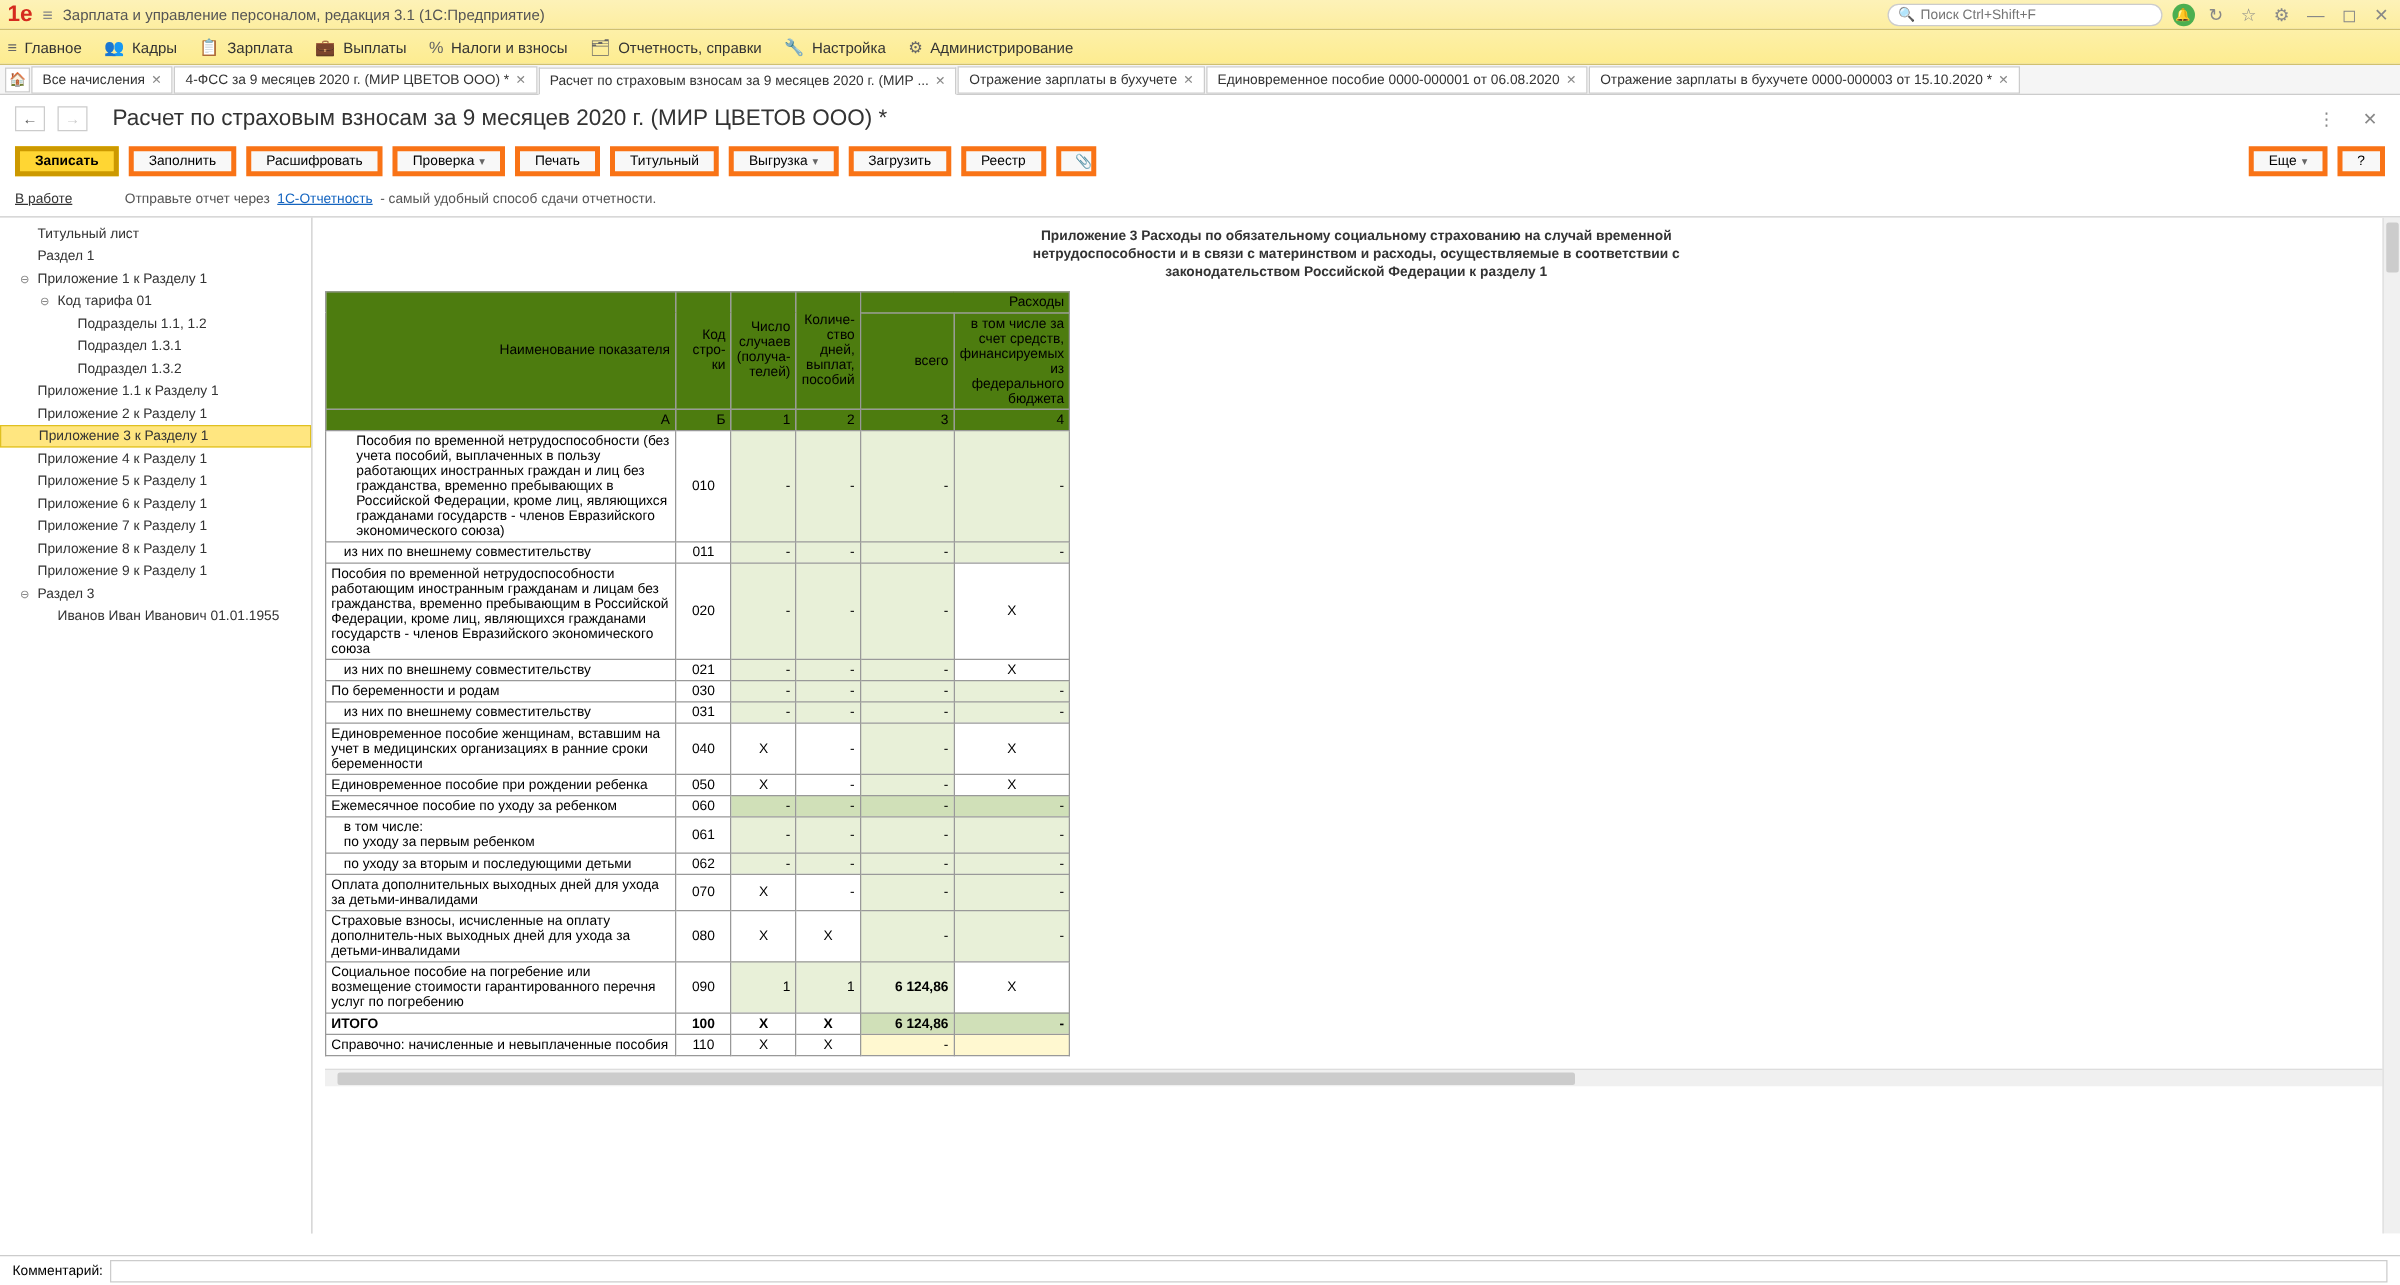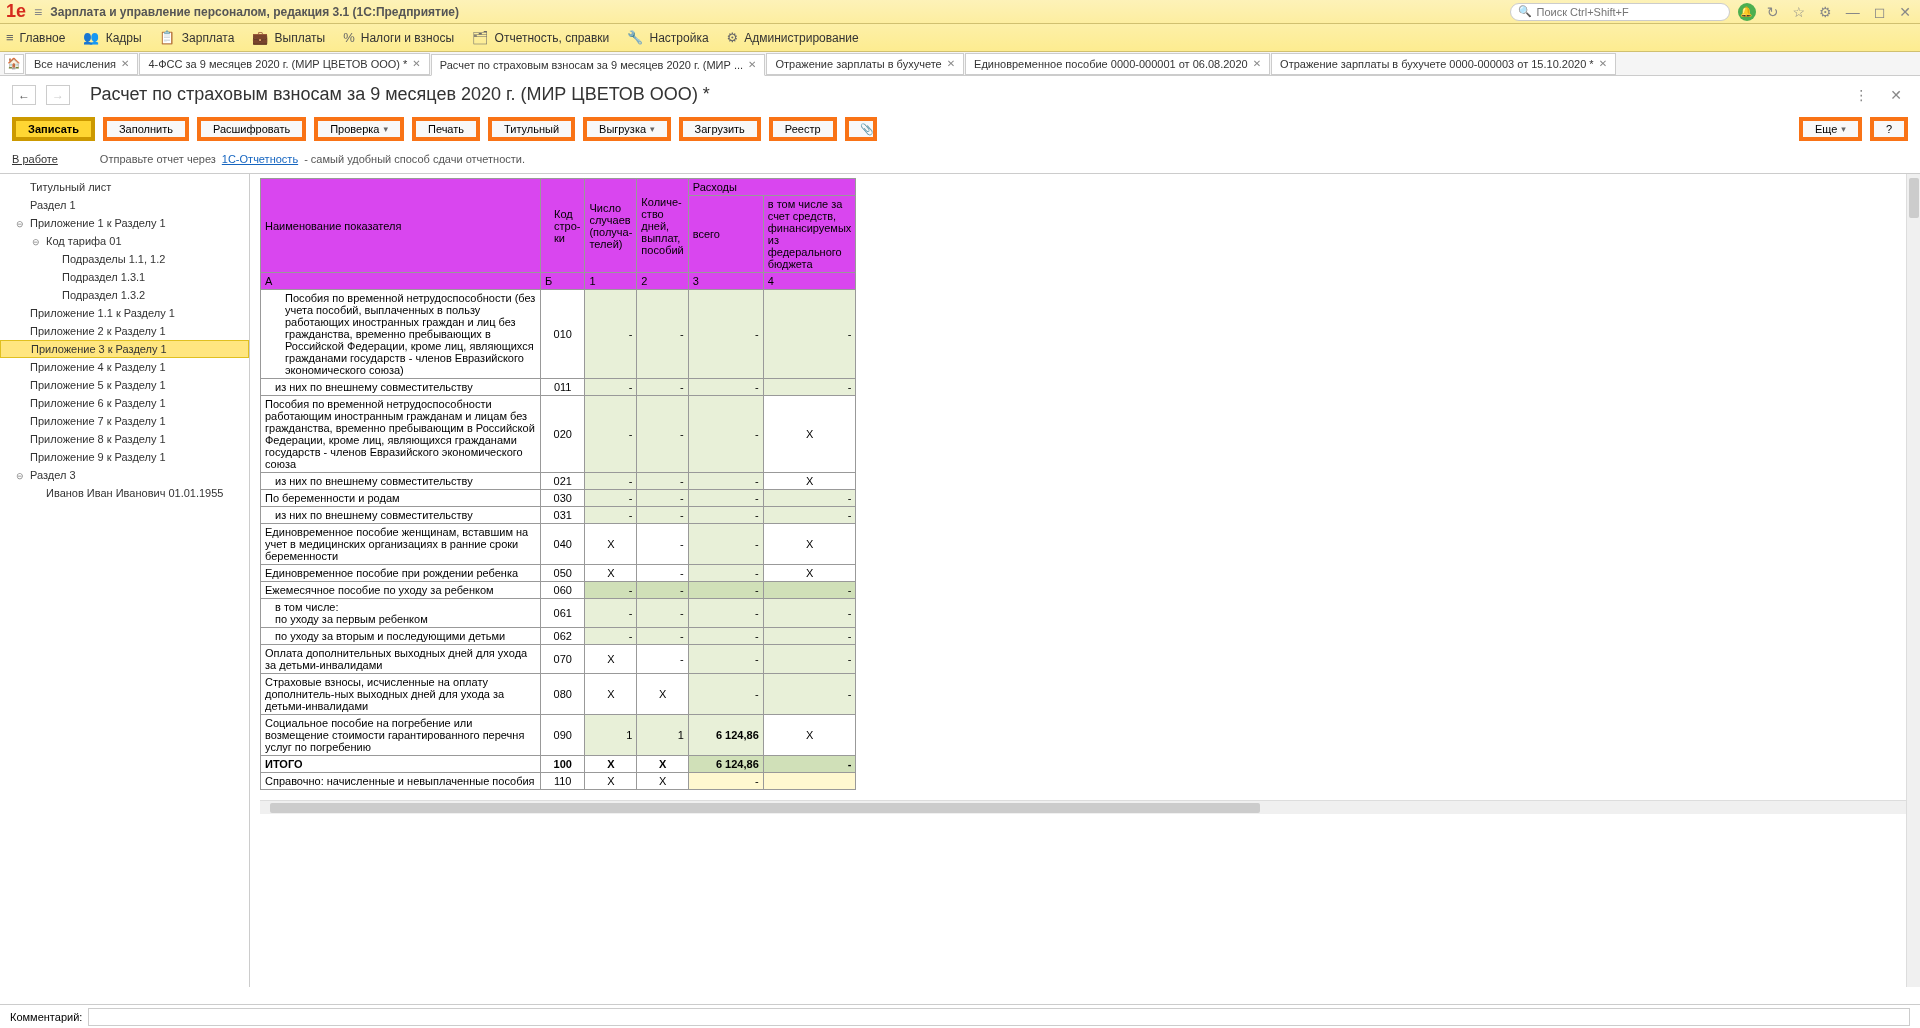--- a/index.html
+++ b/index.html
@@ -2,21 +2,21 @@
 <html><head>
 <meta charset="utf-8">
 <style>
 * { box-sizing: border-box; margin: 0; padding: 0; font-family: Arial, sans-serif; }
 body { font-size: 11px; background: #fff; overflow: hidden; }
 
 
 .titlebar { display:flex; align-items:center; height:24px; background:linear-gradient(#fdf2b8,#fdeea0); border-bottom:1px solid #d0c070; padding:0 6px; gap:8px; }
 .titlebar .logo { font-weight:bold; color:#d52b1e; font-size:18px; }
 .titlebar .hamburger { color:#888; font-size:14px; cursor:pointer; }
-.titlebar .title { color:#555; font-size:12px; flex:1;font-weight:bold; }
+.titlebar .title { color:#555; font-size:12px; flex:1; }
 .titlebar .search { display:flex; align-items:center; background:#fff; border:1px solid #ccc; border-radius:12px; padding:1px 8px; width:220px; height:18px; }
 .titlebar .search input { border:none; outline:none; font-size:11px; width:100%; color:#999; }
 .titlebar .ticon { color:#888; font-size:14px; cursor:pointer; padding:0 3px; }
 .titlebar .bell { width:18px; height:18px; border-radius:50%; background:#4caf50; color:#fff; display:flex; align-items:center; justify-content:center; font-size:10px; }
 
 
 .mainmenu { display:flex; align-items:center; height:28px; background:linear-gradient(#fdf0a8,#fdec90); border-bottom:1px solid #d0c070; padding:0 6px; gap:18px; }
 .mainmenu .mitem { display:flex; align-items:center; gap:6px; color:#333; font-size:12px; cursor:pointer; }
 .mainmenu .micon { color:#666; font-size:13px; }
 
@@ -58,21 +58,21 @@
 .tree-item.l2 { padding-left:62px; }
 .tree-item.selected { background:#ffe680; border:1px solid #e0c020; padding-top:2px; padding-bottom:2px;}
 .tree-item .exp { position:relative; left:-14px; display:inline-block; width:10px; color:#888; font-size:9px; margin-right:-10px;}
 
 .content { flex:1; overflow:auto; padding:4px 10px; position:relative;}
 .rhead { text-align:center; font-size:11px; font-weight:bold; color:#333; margin:4px auto 8px; max-width:560px; line-height:1.3; }
 
 
 table.report { border-collapse:collapse; font-size:11px; margin-bottom:10px; }
 table.report th, table.report td { border:1px solid #999; padding:2px 4px; vertical-align:middle; }
-table.report th { font-weight:normal; text-align:left; background:#d946ef; }
+table.report th { font-weight:normal; text-align:right; background:#4d7c0f; }
 table.report td.num { text-align:right; }
 table.report td.center { text-align:center; }
 table.report td.name { max-width:280px; }
 table.report td.green { background:#e8f0d8; }
 table.report td.greendk { background:#d0e0b8; }
 table.report td.yellow { background:#fff8d0; }
 table.report tr.bold td { font-weight:bold; }
 
 
 .footer { position:fixed; bottom:0; left:0; right:0; height:24px; border-top:1px solid #ccc; display:flex; align-items:center; padding:0 10px; background:#fff; gap:6px; }
@@ -224,20 +224,21 @@
       <div class="tree-item l0"><span>Приложение 4 к Разделу 1</span></div>
       <div class="tree-item l0"><span>Приложение 5 к Разделу 1</span></div>
       <div class="tree-item l0"><span>Приложение 6 к Разделу 1</span></div>
       <div class="tree-item l0"><span>Приложение 7 к Разделу 1</span></div>
       <div class="tree-item l0"><span>Приложение 8 к Разделу 1</span></div>
       <div class="tree-item l0"><span>Приложение 9 к Разделу 1</span></div>
       <div class="tree-item l0"><span class="exp">⊖</span><span>Раздел 3</span></div>
       <div class="tree-item l1"><span>Иванов Иван Иванович 01.01.1955</span></div>
     </div>
   <div class="content">
+    <div class="rhead">Приложение 3 Расходы по обязательному социальному страхованию на случай временной нетрудоспособности и в связи с материнством и расходы, осуществляемые в соответствии с законодательством Российской Федерации к разделу 1</div>
     <table class="report">
       <thead>
         <tr>
           <th rowspan="2" style="width:280px;">Наименование показателя</th>
           <th rowspan="2" style="width:32px;padding-left:13px;">Код стро-ки</th>
           <th rowspan="2" style="width:48px;">Число случаев (получа-телей)</th>
           <th rowspan="2" style="width:48px;">Количе-ство дней, выплат, пособий</th>
           <th colspan="2">Расходы</th>
         </tr>
         <tr>

